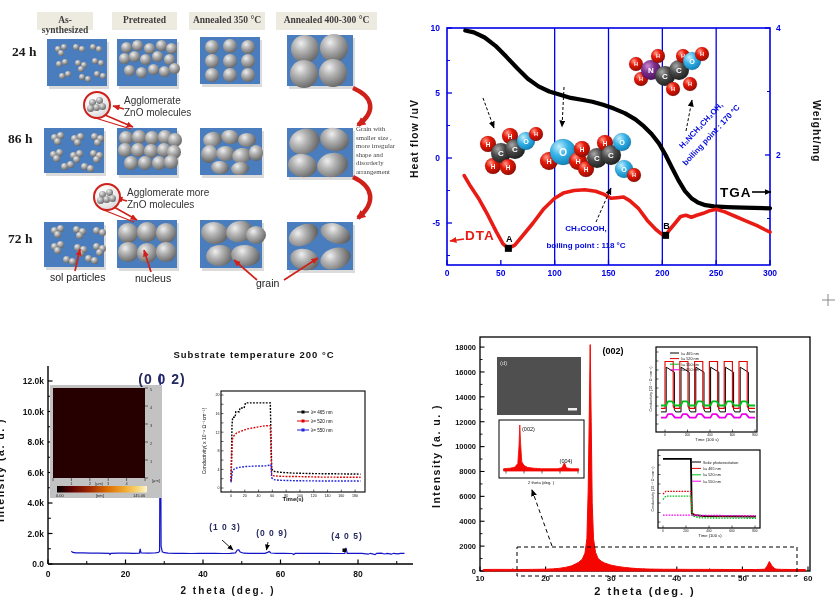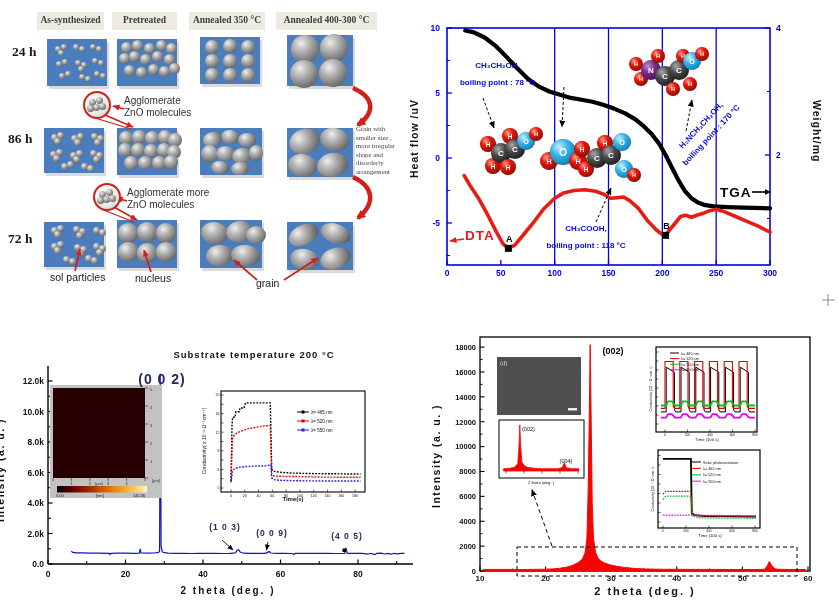--- a/index.html
+++ b/index.html
@@ -4,21 +4,21 @@
 <style>
 html,body{margin:0;padding:0;background:#fff;overflow:hidden}
 #page{position:relative;width:839px;height:604px;background:#fff;font-family:"Liberation Sans","DejaVu Sans",sans-serif}
 .panel{position:absolute;overflow:visible}
 .panel>svg{position:absolute;left:0;top:0}
 #p-tl{left:0;top:0;width:420px;height:300px}
 #p-tr{left:420px;top:0;width:419px;height:300px}
 #p-bl{left:0;top:300px;width:430px;height:304px}
 #p-br{left:430px;top:300px;width:409px;height:304px}
 .hd{position:absolute;height:15px;background:#edebdf;color:#3d3d3d;font:bold 9.5px "Liberation Serif","DejaVu Serif",serif;text-align:center;padding-top:3px}
-#hd0{left:37px;top:12px;width:67px}
+#hd0{left:37px;top:12px;width:56px}
 #hd1{left:112px;top:12px;width:65px}
 #hd2{left:189px;top:12px;width:76px}
 #hd3{left:276px;top:12px;width:101px}
 .rl{position:absolute;font:bold 13.5px "Liberation Serif","DejaVu Serif",serif;color:#1a1a1a}
 #rl0{left:12px;top:44px}#rl1{left:8px;top:131px}#rl2{left:8px;top:231px}
 .cell{position:absolute;background:#4a7dbd;box-shadow:2px 3px 0 rgba(190,190,190,.55)}
 .sph{position:absolute;border-radius:50%;background:radial-gradient(circle at 36% 30%,#efefef,#b5b5b5 30%,#808080 62%,#4f4f4f 92%)}
 .callout{position:absolute;border:2px solid #cf201a;border-radius:50%;background:radial-gradient(circle at 35% 30%,#ffffff,#ececec 55%,#c9c9c9);z-index:3}
 .cl{position:absolute;font:10px "Liberation Sans",sans-serif;color:#333;line-height:12px}
 #cl1{left:124px;top:95px}
@@ -417,24 +417,20 @@
           <circle cx="270" cy="84" r="7" fill="url(#gH)" stroke="rgba(0,0,0,0.25)" stroke-width="0.4"></circle>
           <text x="270" y="86.24" font-size="5.6000000000000005" text-anchor="middle" fill="#fff" font-weight="bold" font-family="&quot;Liberation Sans&quot;,&quot;DejaVu Sans&quot;,sans-serif">H</text>
         </g>
         <line x1="63" y1="98" x2="74" y2="128" stroke="#000" stroke-width="1" stroke-dasharray="3 2" marker-end="url(#mK)"></line>
         <line x1="144" y1="87" x2="142" y2="127" stroke="#000" stroke-width="1" stroke-dasharray="3 2" marker-end="url(#mK)"></line>
         <line x1="176" y1="222" x2="191" y2="188" stroke="#000" stroke-width="1" stroke-dasharray="3 2" marker-end="url(#mK)"></line>
         <line x1="266" y1="131" x2="272" y2="100" stroke="#000" stroke-width="1" stroke-dasharray="3 2" marker-end="url(#mK)"></line>
         <line x1="44" y1="239" x2="30" y2="241" stroke="#e81c14" stroke-width="1.6" marker-end="url(#mRd)"></line>
         <line x1="332" y1="192" x2="351" y2="192" stroke="#000" stroke-width="1.6" marker-end="url(#mK)"></line>
       </svg>
-    <div class="ann" id="ann-eth">
-      <div>CH₃CH₂OH,</div>
-      <div>boiling point : 78 °C</div>
-    </div>
     <div class="ann" id="ann-ace">
       <div>CH₃COOH,</div>
       <div>boiling point : 118 °C</div>
     </div>
     <div class="ann" id="ann-eta">
       <div>H₂NCH₂CH₂OH,</div>
       <div>boiling point : 170 °C</div>
     </div>
     <div id="lbl-dta">DTA</div>
     <div id="lbl-tga">TGA</div>

